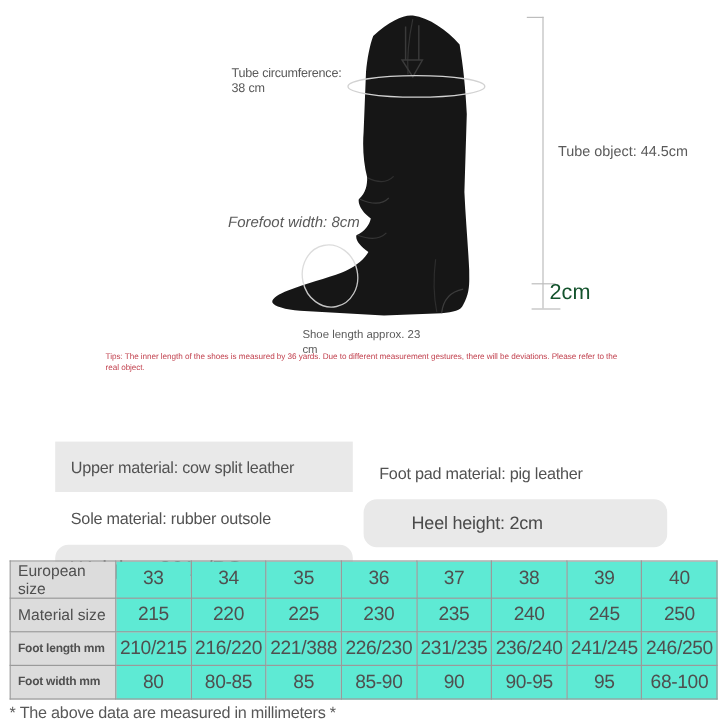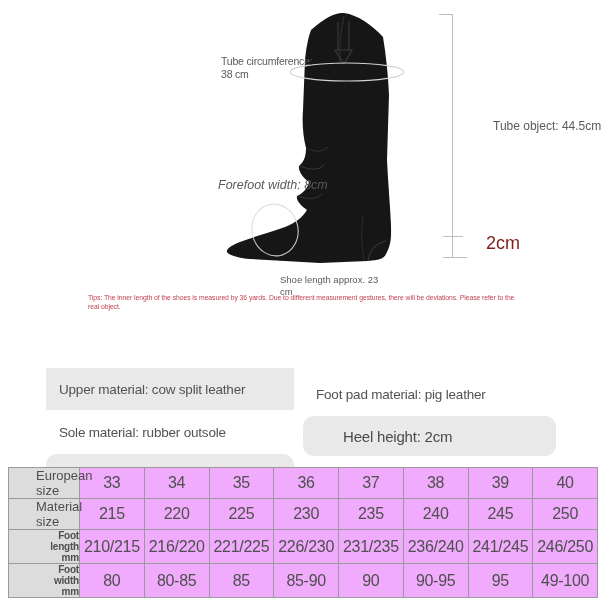--- a/index.html
+++ b/index.html
@@ -16,25 +16,25 @@
     position:relative;width:606px;height:606px;background:#ffffff;overflow:hidden;
     font-family:"Liberation Sans","DejaVu Sans",sans-serif;color:var(--text-main);
   }
   
   .boot-svg{position:absolute;left:220px;top:8px;width:190px;height:260px;}
   .measure-vline{position:absolute;left:452px;top:14px;width:1px;height:243px;background:var(--line-gray);}
   .tick{position:absolute;height:1px;background:var(--line-gray);}
   .tick.top{left:439px;top:14px;width:14px;}
   .tick.heel-top{left:443px;top:236px;width:20px;}
   .tick.heel-bottom{left:443px;top:257px;width:24px;}
-  .ann{position:absolute;color:#5a5a5a;line-height:1.25;margin-left:28px;}
+  .ann{position:absolute;color:#5a5a5a;line-height:1.25;}
   .ann-tube-circ{left:193px;top:55px;width:98px;font-size:10.5px;letter-spacing:-.2px;}
   .ann-tube-height{left:465px;top:119px;width:120px;font-size:12px;}
   .ann-forefoot{left:190px;top:178px;width:140px;font-size:12.5px;font-style:italic;}
-  .ann-heel{left:458px;top:232px;font-size:18px;color:#7f1d1d;}
+  .ann-heel{left:458px;top:232px;font-size:18px;color:#14532d;}
   .ann-shoelen{left:252px;top:274px;width:100px;font-size:9.5px;}
   .tips{
     position:absolute;left:88px;top:293px;width:438px;
     font-size:6.8px;line-height:1.35;color:var(--accent-red);letter-spacing:-.05px;
   }
   
   .spec{
     position:absolute;display:flex;align-items:center;
     padding-left:13px;font-size:13.5px;letter-spacing:-.2px;color:#525252;
   }
@@ -49,25 +49,25 @@
   
   .size-table{
     position:absolute;left:8px;top:467px;width:590px;
     border-collapse:collapse;table-layout:fixed;
   }
   .size-table th,.size-table td{
     border:1px solid var(--table-border);height:28px;
     text-align:center;vertical-align:middle;font-weight:normal;color:#4f4f4f;
   }
   .size-table th{
-    background:var(--header-gray);width:71px;text-align:left;padding-left:27px;
+    background:var(--header-gray);width:88px;text-align:left;padding-left:6px;
   }
-  .size-table td{font-size:16px;letter-spacing:-.3px;background:#f0abfc;}
+  .size-table td{font-size:16px;letter-spacing:-.3px;background:#5eead4;}
   .size-table tr.big-label th{font-size:13px;}
-  .size-table tr.small-label th{font-size:10px;font-weight:bold;letter-spacing:-.2px;text-align:right;}
+  .size-table tr.small-label th{font-size:10px;font-weight:bold;letter-spacing:-.2px;}
   
   .footnote{position:absolute;left:8px;top:586px;font-size:13.5px;color:#585858;letter-spacing:-.2px;}
 </style>
 </head>
 <body>
 
 <div class="canvas">
 
   <svg class="boot-svg" viewBox="0 0 190 260" aria-hidden="true">
 
@@ -148,35 +148,36 @@
         <td>230</td>
         <td>235</td>
         <td>240</td>
         <td>245</td>
         <td>250</td>
       </tr>
       <tr class="small-label">
         <th>Foot length mm</th>
         <td>210/215</td>
         <td>216/220</td>
-        <td>221/225</td>
+        <td>221/388</td>
         <td>226/230</td>
         <td>231/235</td>
         <td>236/240</td>
         <td>241/245</td>
         <td>246/250</td>
       </tr>
       <tr class="small-label">
         <th>Foot width mm</th>
         <td>80</td>
         <td>80-85</td>
         <td>85</td>
         <td>85-90</td>
         <td>90</td>
         <td>90-95</td>
         <td>95</td>
-        <td>49-100</td>
+        <td>68-100</td>
       </tr>
     </tbody>
   </table>
 
+  <div class="footnote">* The above data are measured in millimeters *</div>
 
 </div>
 
 </body></html>

